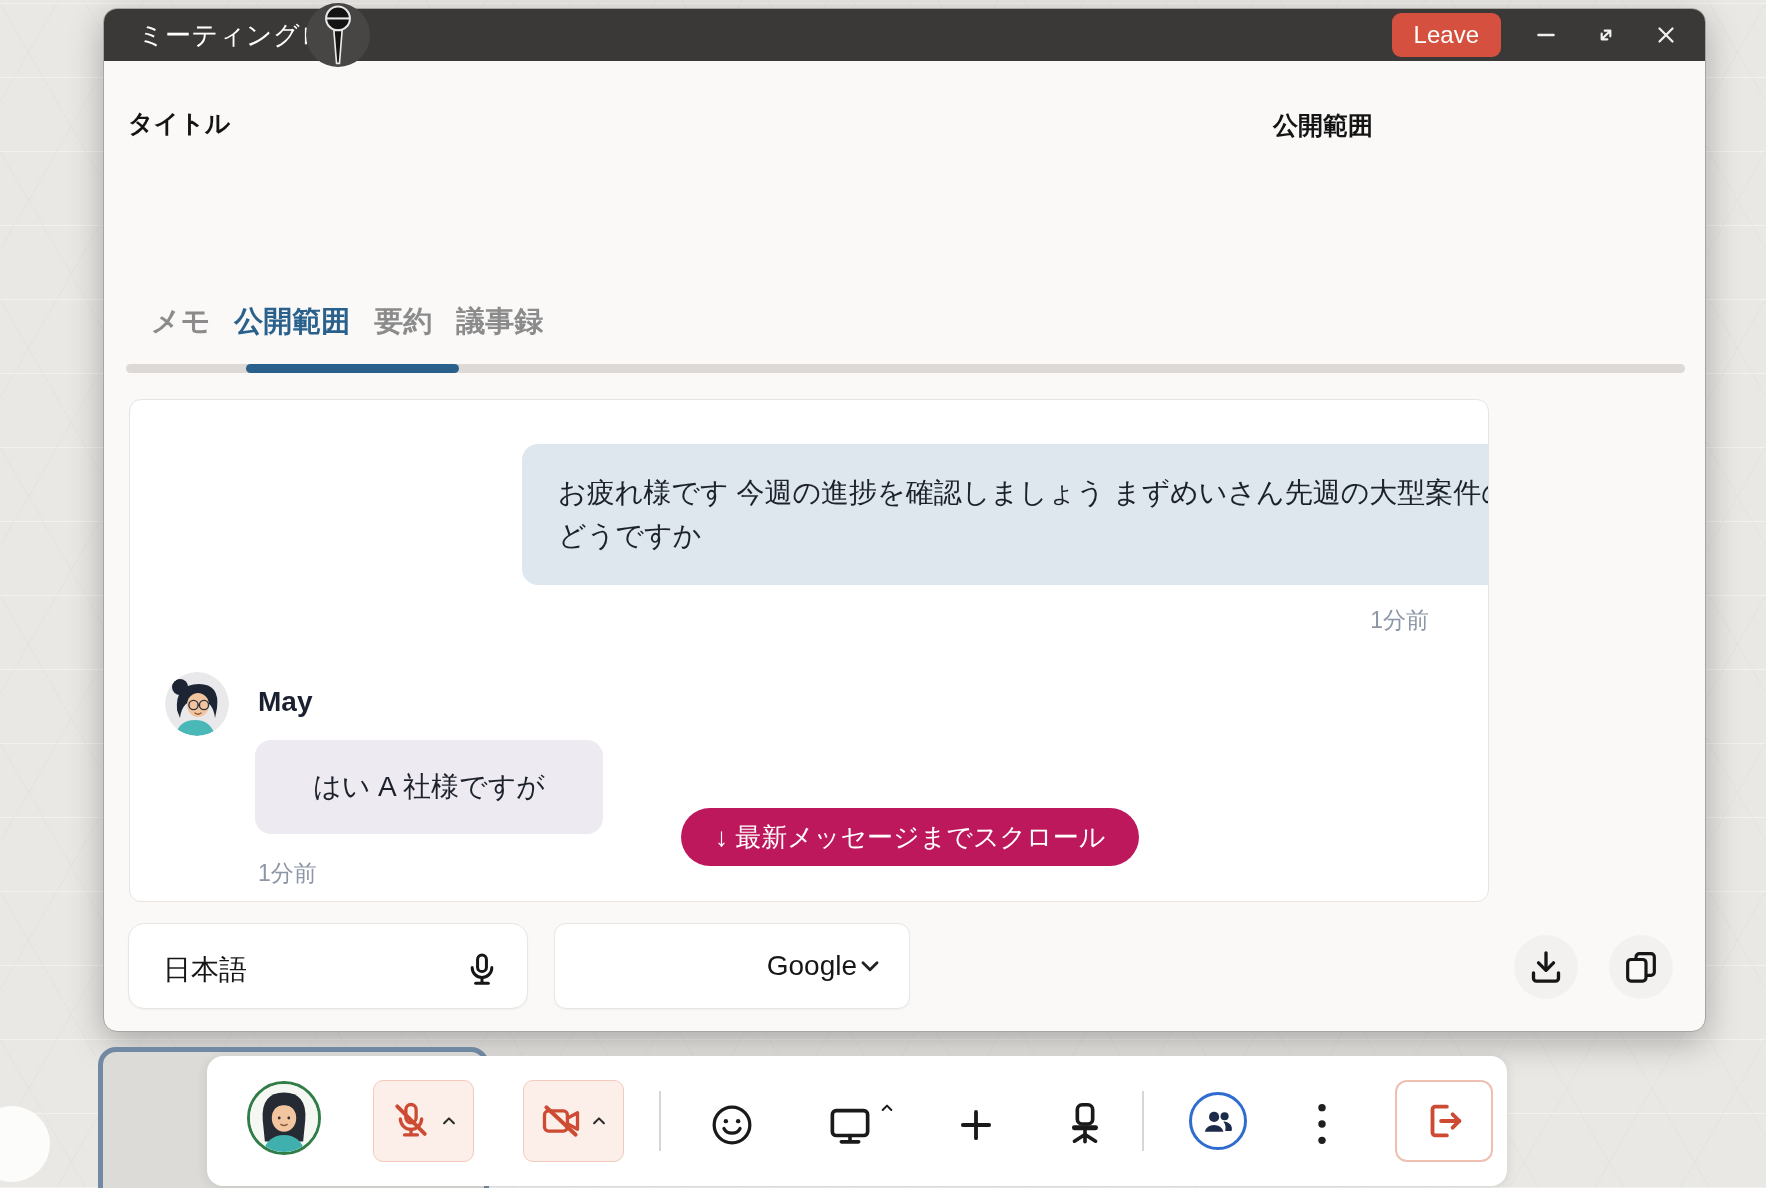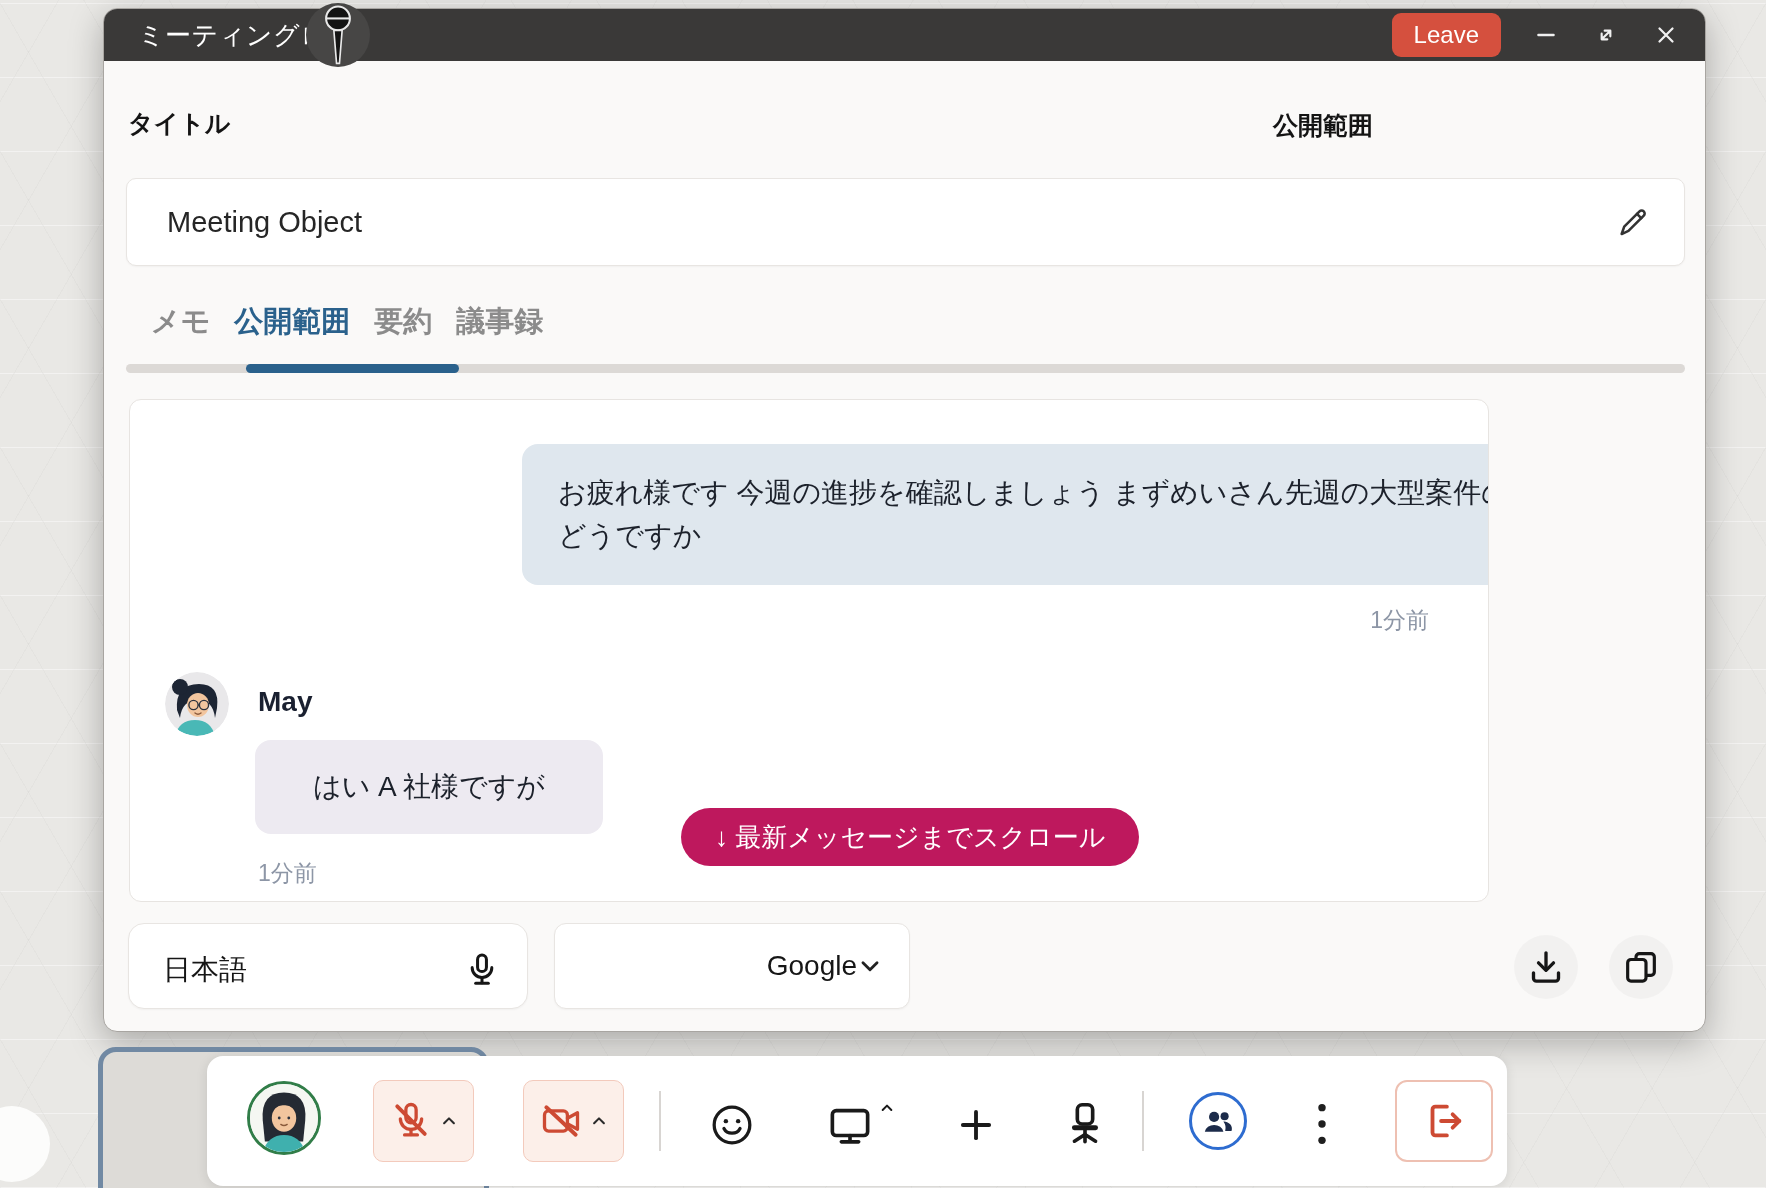--- a/index.html
+++ b/index.html
@@ -128,29 +128,20 @@
           <svg width="26" height="26" viewBox="0 0 24 24" stroke="#f0f0f0" stroke-width="2.1" stroke-linecap="round">
               <path d="M6 6 L18 18 M18 6 L6 18" fill="none"></path>
             </svg>
         </button>
       </span>
     </div>
 
     <div class="lbl-title">タイトル</div>
     <div class="lbl-visibility">公開範囲</div>
 
-    <div class="name-box">
-      <input value="Meeting Object" style="">
-      <button class="edit-btn">
-        <svg width="34" height="34" viewBox="0 0 24 24" fill="none" stroke="#333" stroke-width="1.8" stroke-linecap="round" stroke-linejoin="round">
-          <path d="M4 20.5 l1.8-5.2 L16.6 4.5 a2.1 2.1 0 0 1 3 3 L8.8 18.3 Z"></path>
-            <path d="M14.8 6.3 l3 3"></path>
-          </svg>
-      </button>
-    </div>
 
     <div class="tabs">
       <span class="tab">メモ</span>
       <span class="tab active">公開範囲</span>
       <span class="tab">要約</span>
       <span class="tab">議事録</span>
     </div>
     <div class="tab-track">
       <div class="tab-ind"></div>
     </div>

